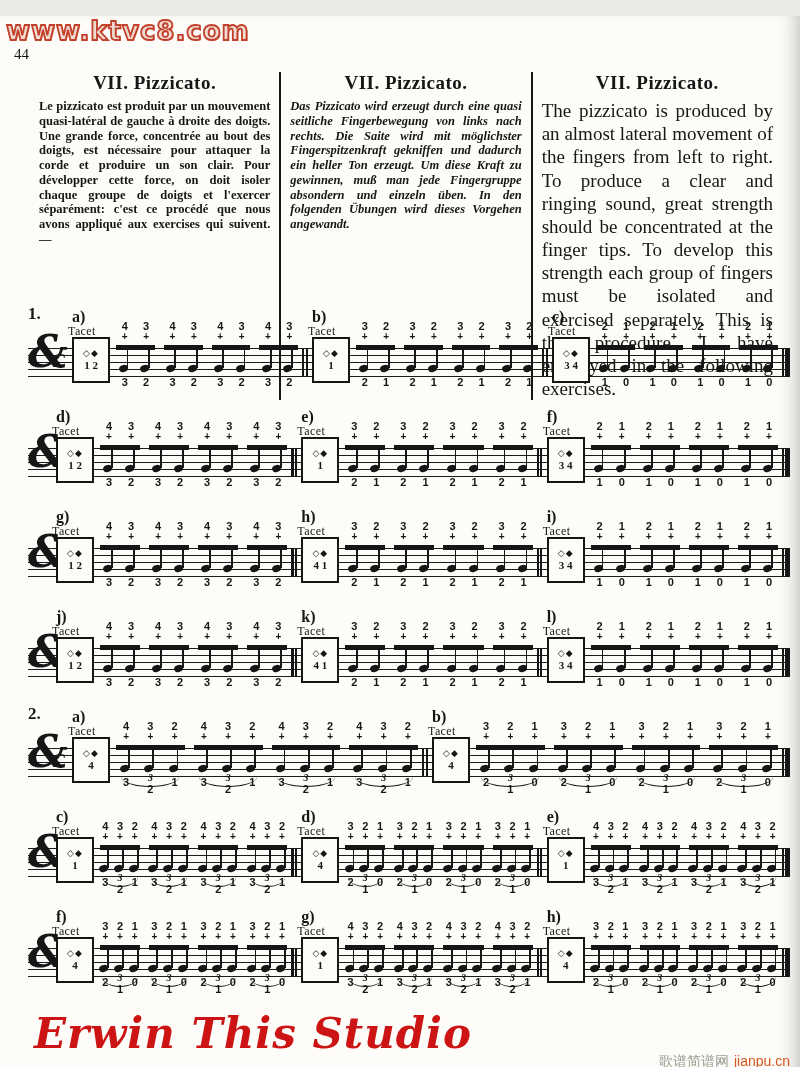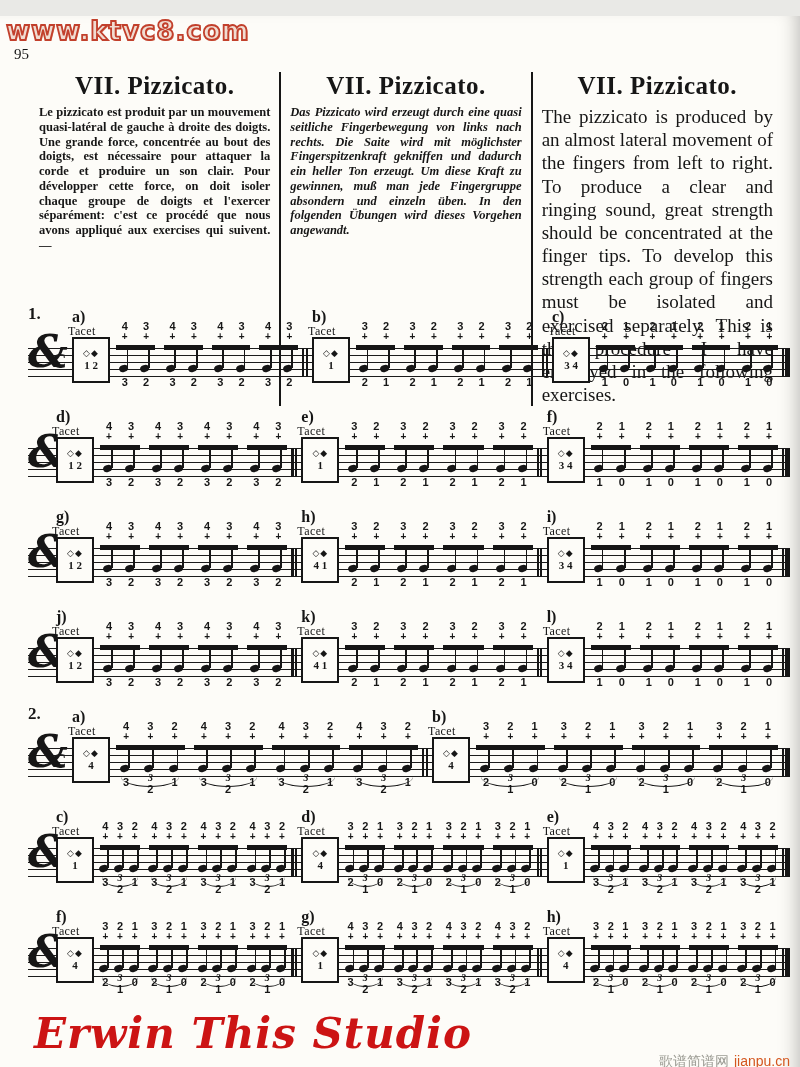--- a/index.html
+++ b/index.html
@@ -7,21 +7,21 @@
   .page{position:relative;width:800px;height:1067px;margin:16px auto;background:#fdfcf8;overflow:hidden;
         box-shadow:inset -16px 0 20px -14px rgba(0,0,0,0.28);}
   
   .watermark{position:absolute;top:0;left:6px;font-family:"DejaVu Sans",sans-serif;font-weight:bold;
              font-size:26px;letter-spacing:1px;color:#f0ddd2;-webkit-text-stroke:1.8px #c2402c;
              text-shadow:1px 1px 0 #d87a60;}
   .page-num{position:absolute;top:30px;left:14px;font-size:15px;}
   
   .columns{position:absolute;top:56px;left:30px;width:752px;display:flex;align-items:stretch;}
   .col{flex:1 1 0;min-width:0;padding:0 9px;}
-  .col-heading{text-align:center;font-weight:bold;font-size:25px;margin:0 0 5px 0;letter-spacing:0.5px;}
+  .col-heading{text-align:center;font-weight:bold;font-size:19px;margin:0 0 5px 0;letter-spacing:0.5px;}
   .col-body{font-size:12.5px;line-height:1.18;text-align:justify;}
   .col-fr .col-body{font-weight:bold;}
   .col-de{border-left:2px solid #161616;border-right:2px solid #161616;}
   .col-de .col-body{font-weight:bold;font-style:italic;}
   .col-de .col-heading{font-style:normal;}
   .col-en .col-body{font-size:19px;line-height:1.22;}
   
   .music{position:absolute;top:292px;left:28px;right:10px;}
   .sys-row{position:relative;height:96px;margin-bottom:4px;display:flex;align-items:stretch;}
   .staff{position:absolute;left:0;right:0;top:40px;height:29px;
@@ -70,21 +70,21 @@
   .site{position:absolute;top:1037px;right:10px;font-family:Liberation Sans, sans-serif;font-size:14px;}
   .site .name{color:#9a9a92;}
   .site .url{color:#d4561e;margin-left:5px;}
 </style>
 </head>
 <body>
 
 <div class="page">
 
   <div class="watermark">www.ktvc8.com</div>
-  <div class="page-num">95</div>
+  <div class="page-num">44</div>
 
   <div class="columns">
     <div class="col col-fr">
       <div class="col-heading">VII. Pizzicato.</div>
       <div class="col-body">Le pizzicato est produit par un mouvement quasi-latéral de gauche à droite des doigts. Une grande force, concentrée au bout des doigts, est nécessaire pour attaquer la corde et produire un son clair. Pour développer cette force, on doit isoler chaque groupe de doigts et l'exercer séparément: c'est ce procédé que nous avons appliqué aux exercises qui suivent. —</div>
     </div>
     <div class="col col-de">
       <div class="col-heading">VII. Pizzicato.</div>
       <div class="col-body">Das Pizzicato wird erzeugt durch eine quasi seitliche Fingerbewegung von links nach rechts. Die Saite wird mit möglichster Fingerspitzenkraft gekniffen und dadurch ein heller Ton erzeugt. Um diese Kraft zu gewinnen, muß man jede Fingergruppe absondern und einzeln üben. In den folgenden Übungen wird dieses Vorgehen angewandt.</div>
     </div>

